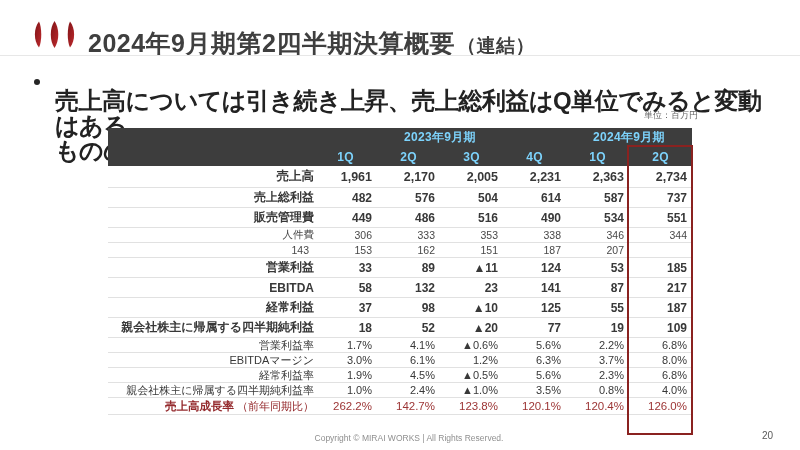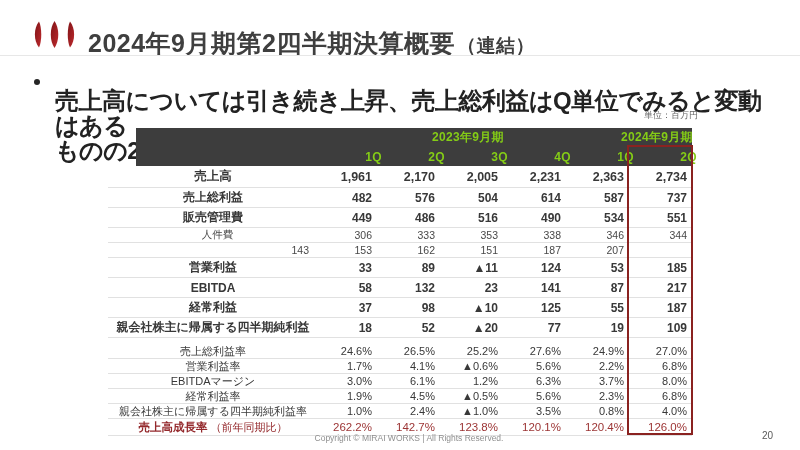--- a/index.html
+++ b/index.html
@@ -14,24 +14,24 @@
 
   
   .bullet-dot{position:absolute;left:34px;top:79px;width:6px;height:6px;border-radius:50%;background:#262626;}
   .bullet-text{position:absolute;left:55px;top:64px;width:710px;font-size:24px;line-height:25px;font-weight:600;color:#222;letter-spacing:-0.5px;}
 
   .unit-label{position:absolute;top:109px;right:102px;font-size:9px;color:#666;}
 
   
   .fin-table{position:absolute;left:108px;top:128px;width:584px;}
   .trow{display:grid;grid-template-columns:206px repeat(6,63px);align-items:center;}
-  .hdr{background:#3d3d3d;color:#84cc16;font-weight:bold;height:19px;margin-left:28px;}
+  .hdr{background:#3d3d3d;color:#7dd3fc;font-weight:bold;height:19px;}
   .ycell,.qcell{text-align:center;font-size:12px;letter-spacing:0.3px;}
   .body-row{border-bottom:1px solid #e1e1e1;}
-  .lcell{text-align:center;padding-left:4px;white-space:nowrap;overflow:hidden;}
+  .lcell{text-align:right;padding-left:4px;white-space:nowrap;overflow:hidden;}
   .ncell{text-align:right;padding-right:5px;font-variant-numeric:tabular-nums;}
   .r-first{height:21px;font-weight:bold;font-size:12.5px;}
   .r-main{height:19px;font-weight:bold;font-size:12px;}
   .r-sub{height:14px;font-size:10.5px;color:#484848;}
   .r-sub .lcell{padding-left:13px;}
   .r-pct{height:14px;font-size:11px;}
   .gap{margin-top:6px;}
   .r-growth{height:16px;font-size:11.5px;color:#9c3434;}
   .r-growth .lcell{font-weight:bold;color:#94292c;}
   .note{font-size:11px;font-weight:normal;margin-left:3px;}
@@ -155,29 +155,20 @@
       </div>
       <div class="trow body-row r-main">
         <div class="lcell"><span>親会社株主に帰属する四半期純利益</span></div>
         <div class="ncell">18</div>
         <div class="ncell">52</div>
         <div class="ncell">▲20</div>
         <div class="ncell">77</div>
         <div class="ncell">19</div>
         <div class="ncell">109</div>
       </div>
-      <div class="trow body-row r-pct gap">
-        <div class="lcell"><span>売上総利益率</span></div>
-        <div class="ncell">24.6%</div>
-        <div class="ncell">26.5%</div>
-        <div class="ncell">25.2%</div>
-        <div class="ncell">27.6%</div>
-        <div class="ncell">24.9%</div>
-        <div class="ncell">27.0%</div>
-      </div>
       <div class="trow body-row r-pct">
         <div class="lcell"><span>営業利益率</span></div>
         <div class="ncell">1.7%</div>
         <div class="ncell">4.1%</div>
         <div class="ncell">▲0.6%</div>
         <div class="ncell">5.6%</div>
         <div class="ncell">2.2%</div>
         <div class="ncell">6.8%</div>
       </div>
       <div class="trow body-row r-pct">

